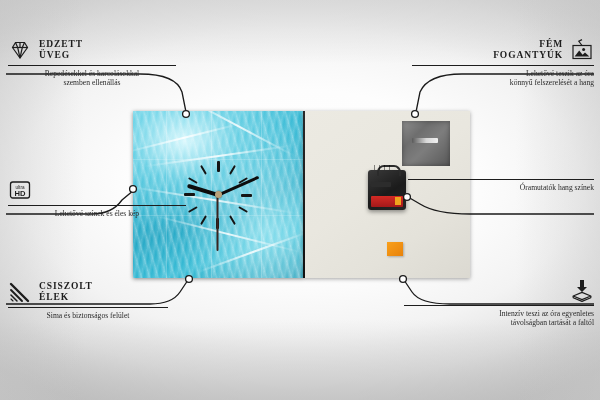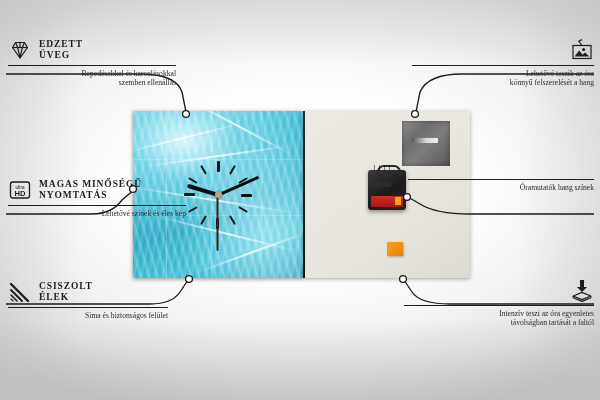--- a/index.html
+++ b/index.html
@@ -83,21 +83,21 @@
     font-size:9.5px;letter-spacing:.9px;font-weight:700;color:#1d1d1d;
     line-height:11.5px;text-transform:uppercase;white-space:nowrap;
   }
   .co-rule{height:1px;background:#1d1d1d;margin:3px 0 3px 0;}
   .co-sub{
     font-family:"Liberation Serif", serif;
     font-size:7.6px;line-height:9.4px;color:#2a2a2a;white-space:nowrap;
   }
   .left .co-head{justify-content:flex-start;}
   .left .co-title{text-align:left;}
-  .left .co-sub{text-align:right;}
+  .left .co-sub{text-align:center;}
   .right .co-head{justify-content:flex-end;}
   .right .co-title{text-align:right;}
   .right .co-sub{text-align:right;}
   .ico{width:24px;height:24px;flex:0 0 24px;display:block;}
   .ico svg{display:block;width:24px;height:24px;}
 
   
   #wires{position:absolute;inset:0;z-index:4;pointer-events:none;}
 </style>
 </head>
@@ -222,21 +222,20 @@
 
   <div class="callout left" style="left:8px;top:178px;width:178px;">
     <div class="co-head">
       <span class="ico">
         <svg viewBox="0 0 24 24">
           <rect x="2.5" y="4" width="19" height="16" rx="2.2" fill="none" stroke="#1d1d1d" stroke-width="1.3"></rect>
           <text x="12" y="11" text-anchor="middle" font-family="Liberation Sans, sans-serif" font-size="4.6" fill="#1d1d1d">ultra</text>
           <text x="12" y="18" text-anchor="middle" font-family="Liberation Sans, sans-serif" font-size="7.6" font-weight="bold" fill="#1d1d1d">HD</text>
         </svg>
       </span>
-      <span class="co-title"><span>MAGAS MINŐSÉGŰ</span><br><span>NYOMTATÁS</span></span>
     </div>
     <div class="co-rule"></div>
     <div class="co-sub"><span>Lehetővé színek és éles kép</span></div>
   </div>
 
   <div class="callout left" style="left:8px;top:280px;width:160px;">
     <div class="co-head">
       <span class="ico">
         <svg viewBox="0 0 24 24">
             <g stroke="#1d1d1d" fill="none" stroke-linecap="round">
@@ -248,20 +247,21 @@
           </svg>
       </span>
       <span class="co-title"><span>CSISZOLT</span><br><span>ÉLEK</span></span>
     </div>
     <div class="co-rule"></div>
     <div class="co-sub"><span>Sima és biztonságos felület</span></div>
   </div>
 
   <div class="callout right" style="right:6px;top:38px;width:182px;">
     <div class="co-head">
+      <span class="co-title"><span>FÉM</span><br><span>FOGANTYÚK</span></span>
       <span class="ico">
         <svg viewBox="0 0 24 24">
             <g fill="none" stroke="#1d1d1d" stroke-width="1.2">
           <rect x="3" y="7.5" width="18" height="13"></rect>
           <path d="M12 7.5 L8.8 3.3 L12 1.6"></path>
           <path d="M4.6 18.6 L9.2 12.6 L12.6 16.8 L15 14.4 L19.4 18.6 Z" fill="#1d1d1d" stroke="none"></path>
           <circle cx="13.6" cy="11.4" r="1.5" fill="#1d1d1d" stroke="none"></circle>
         </g>
           </svg>
       </span>

